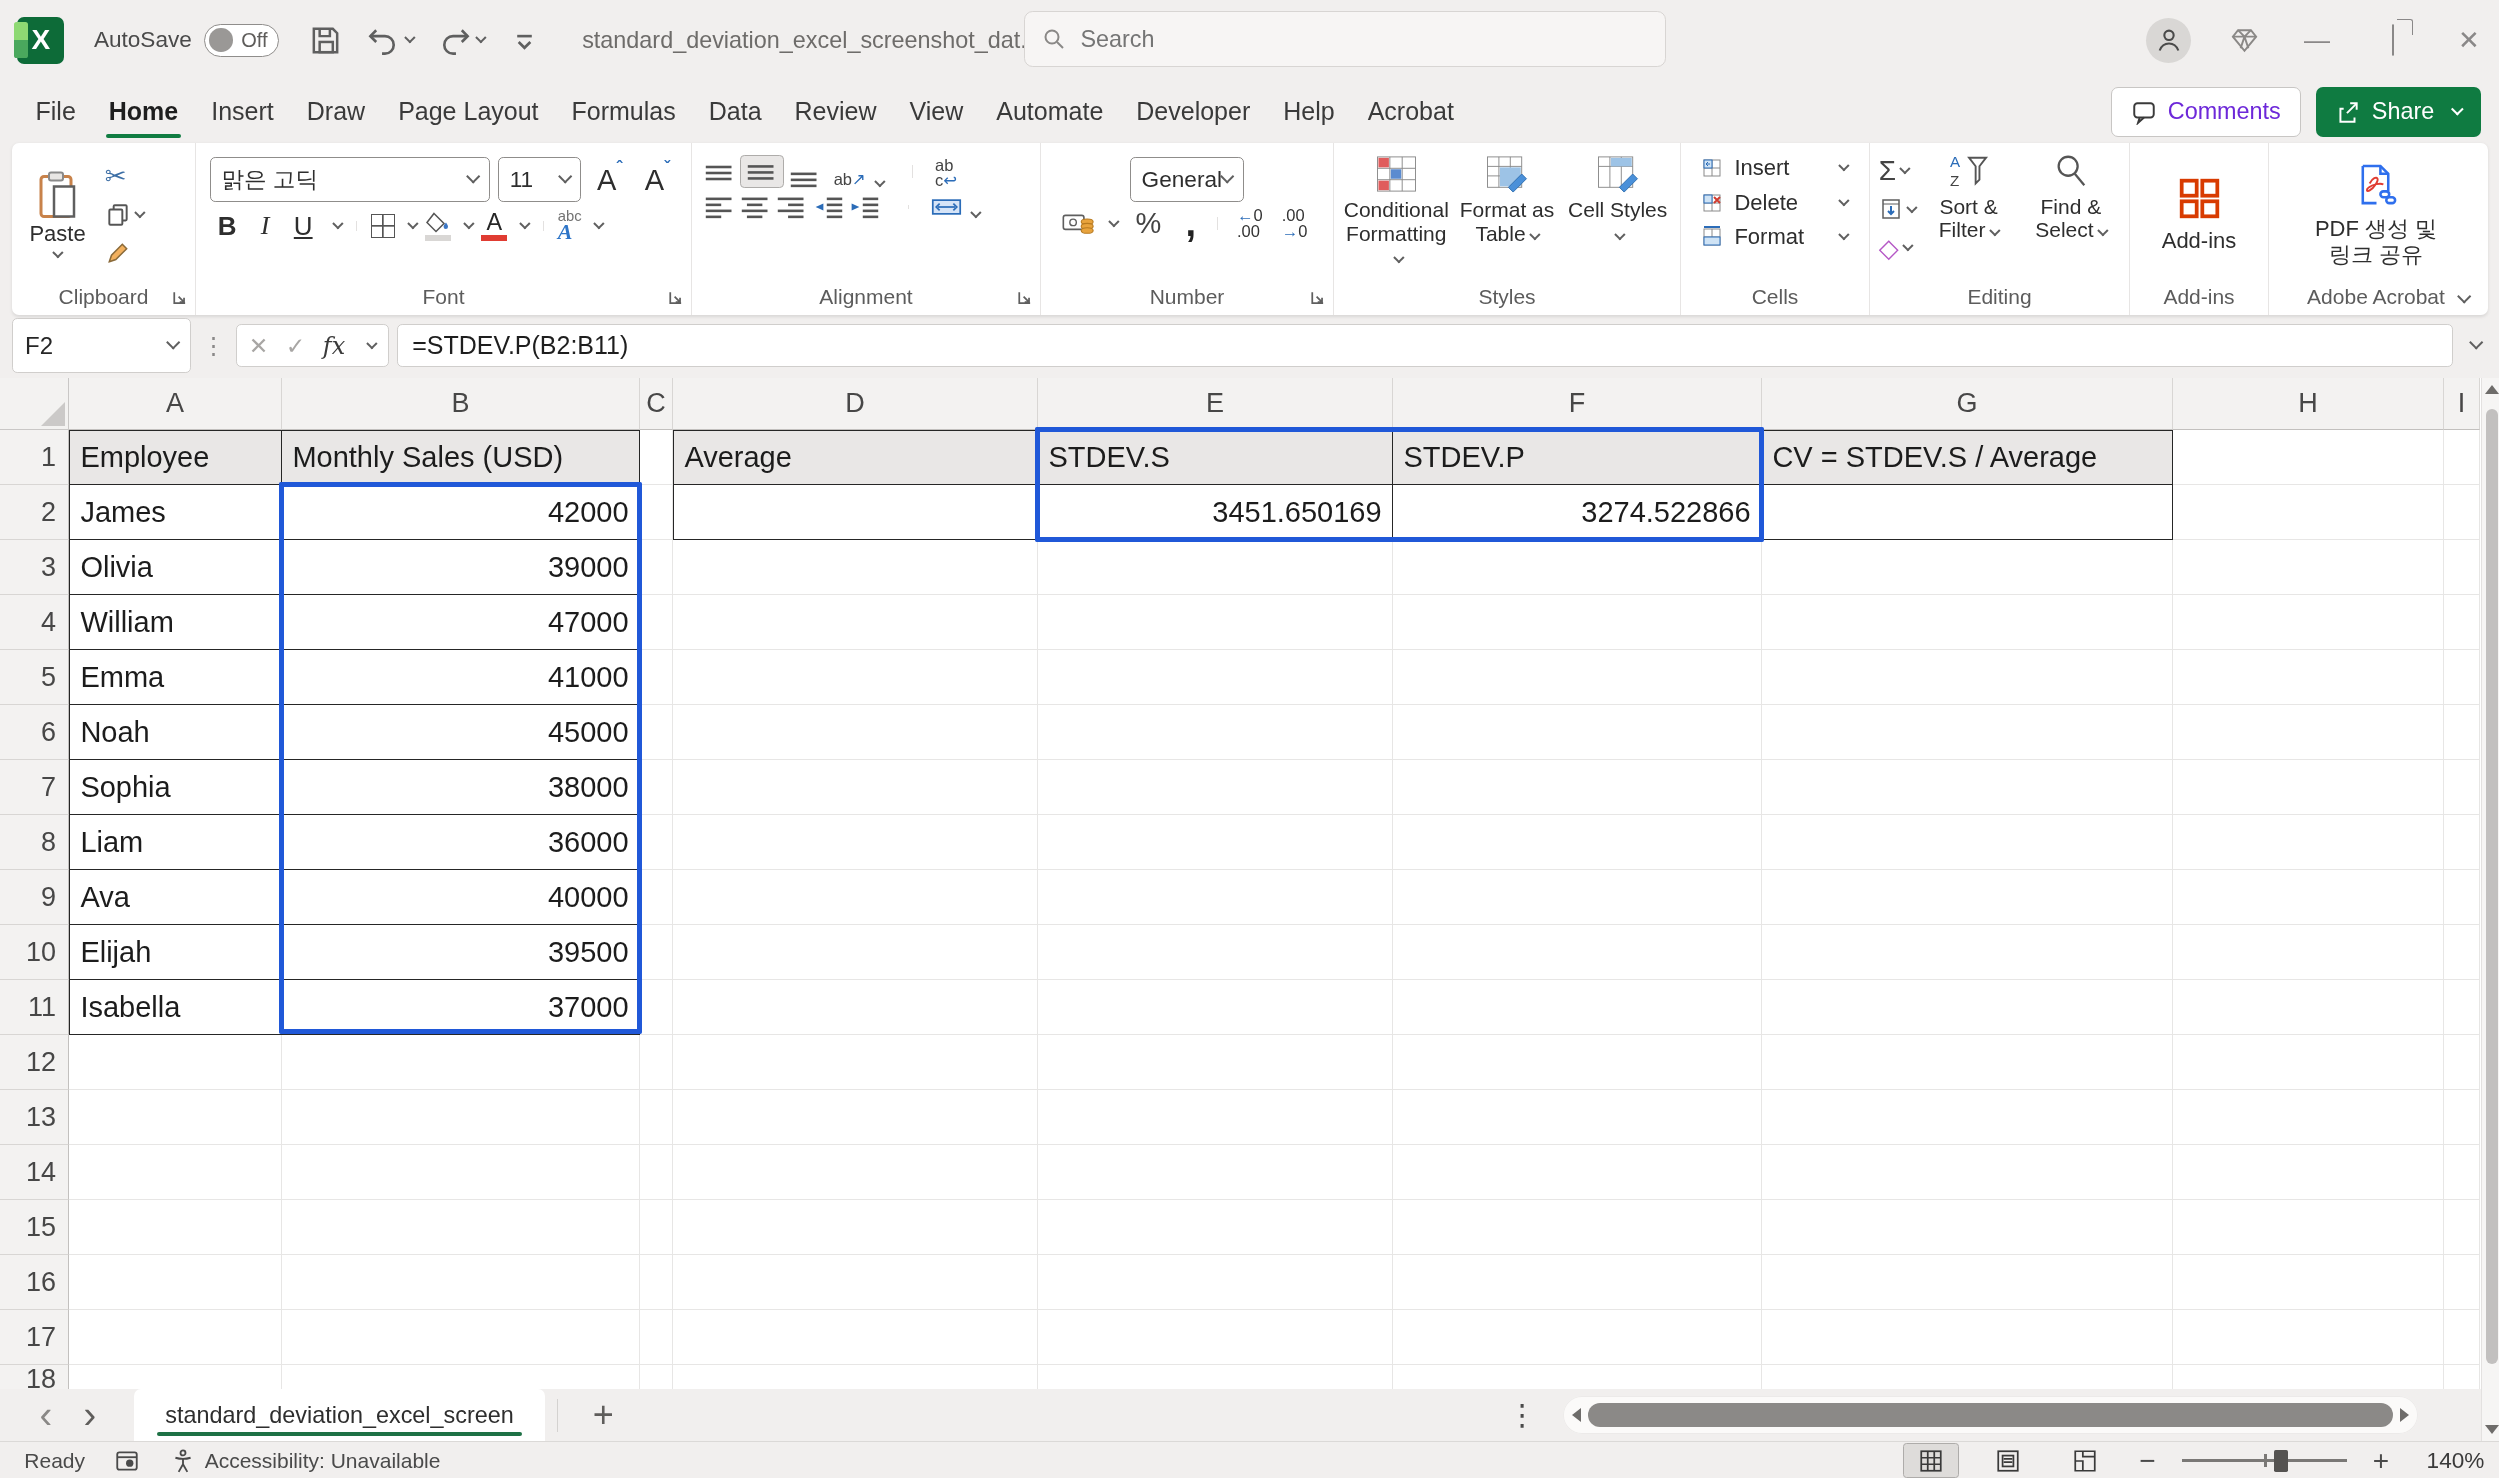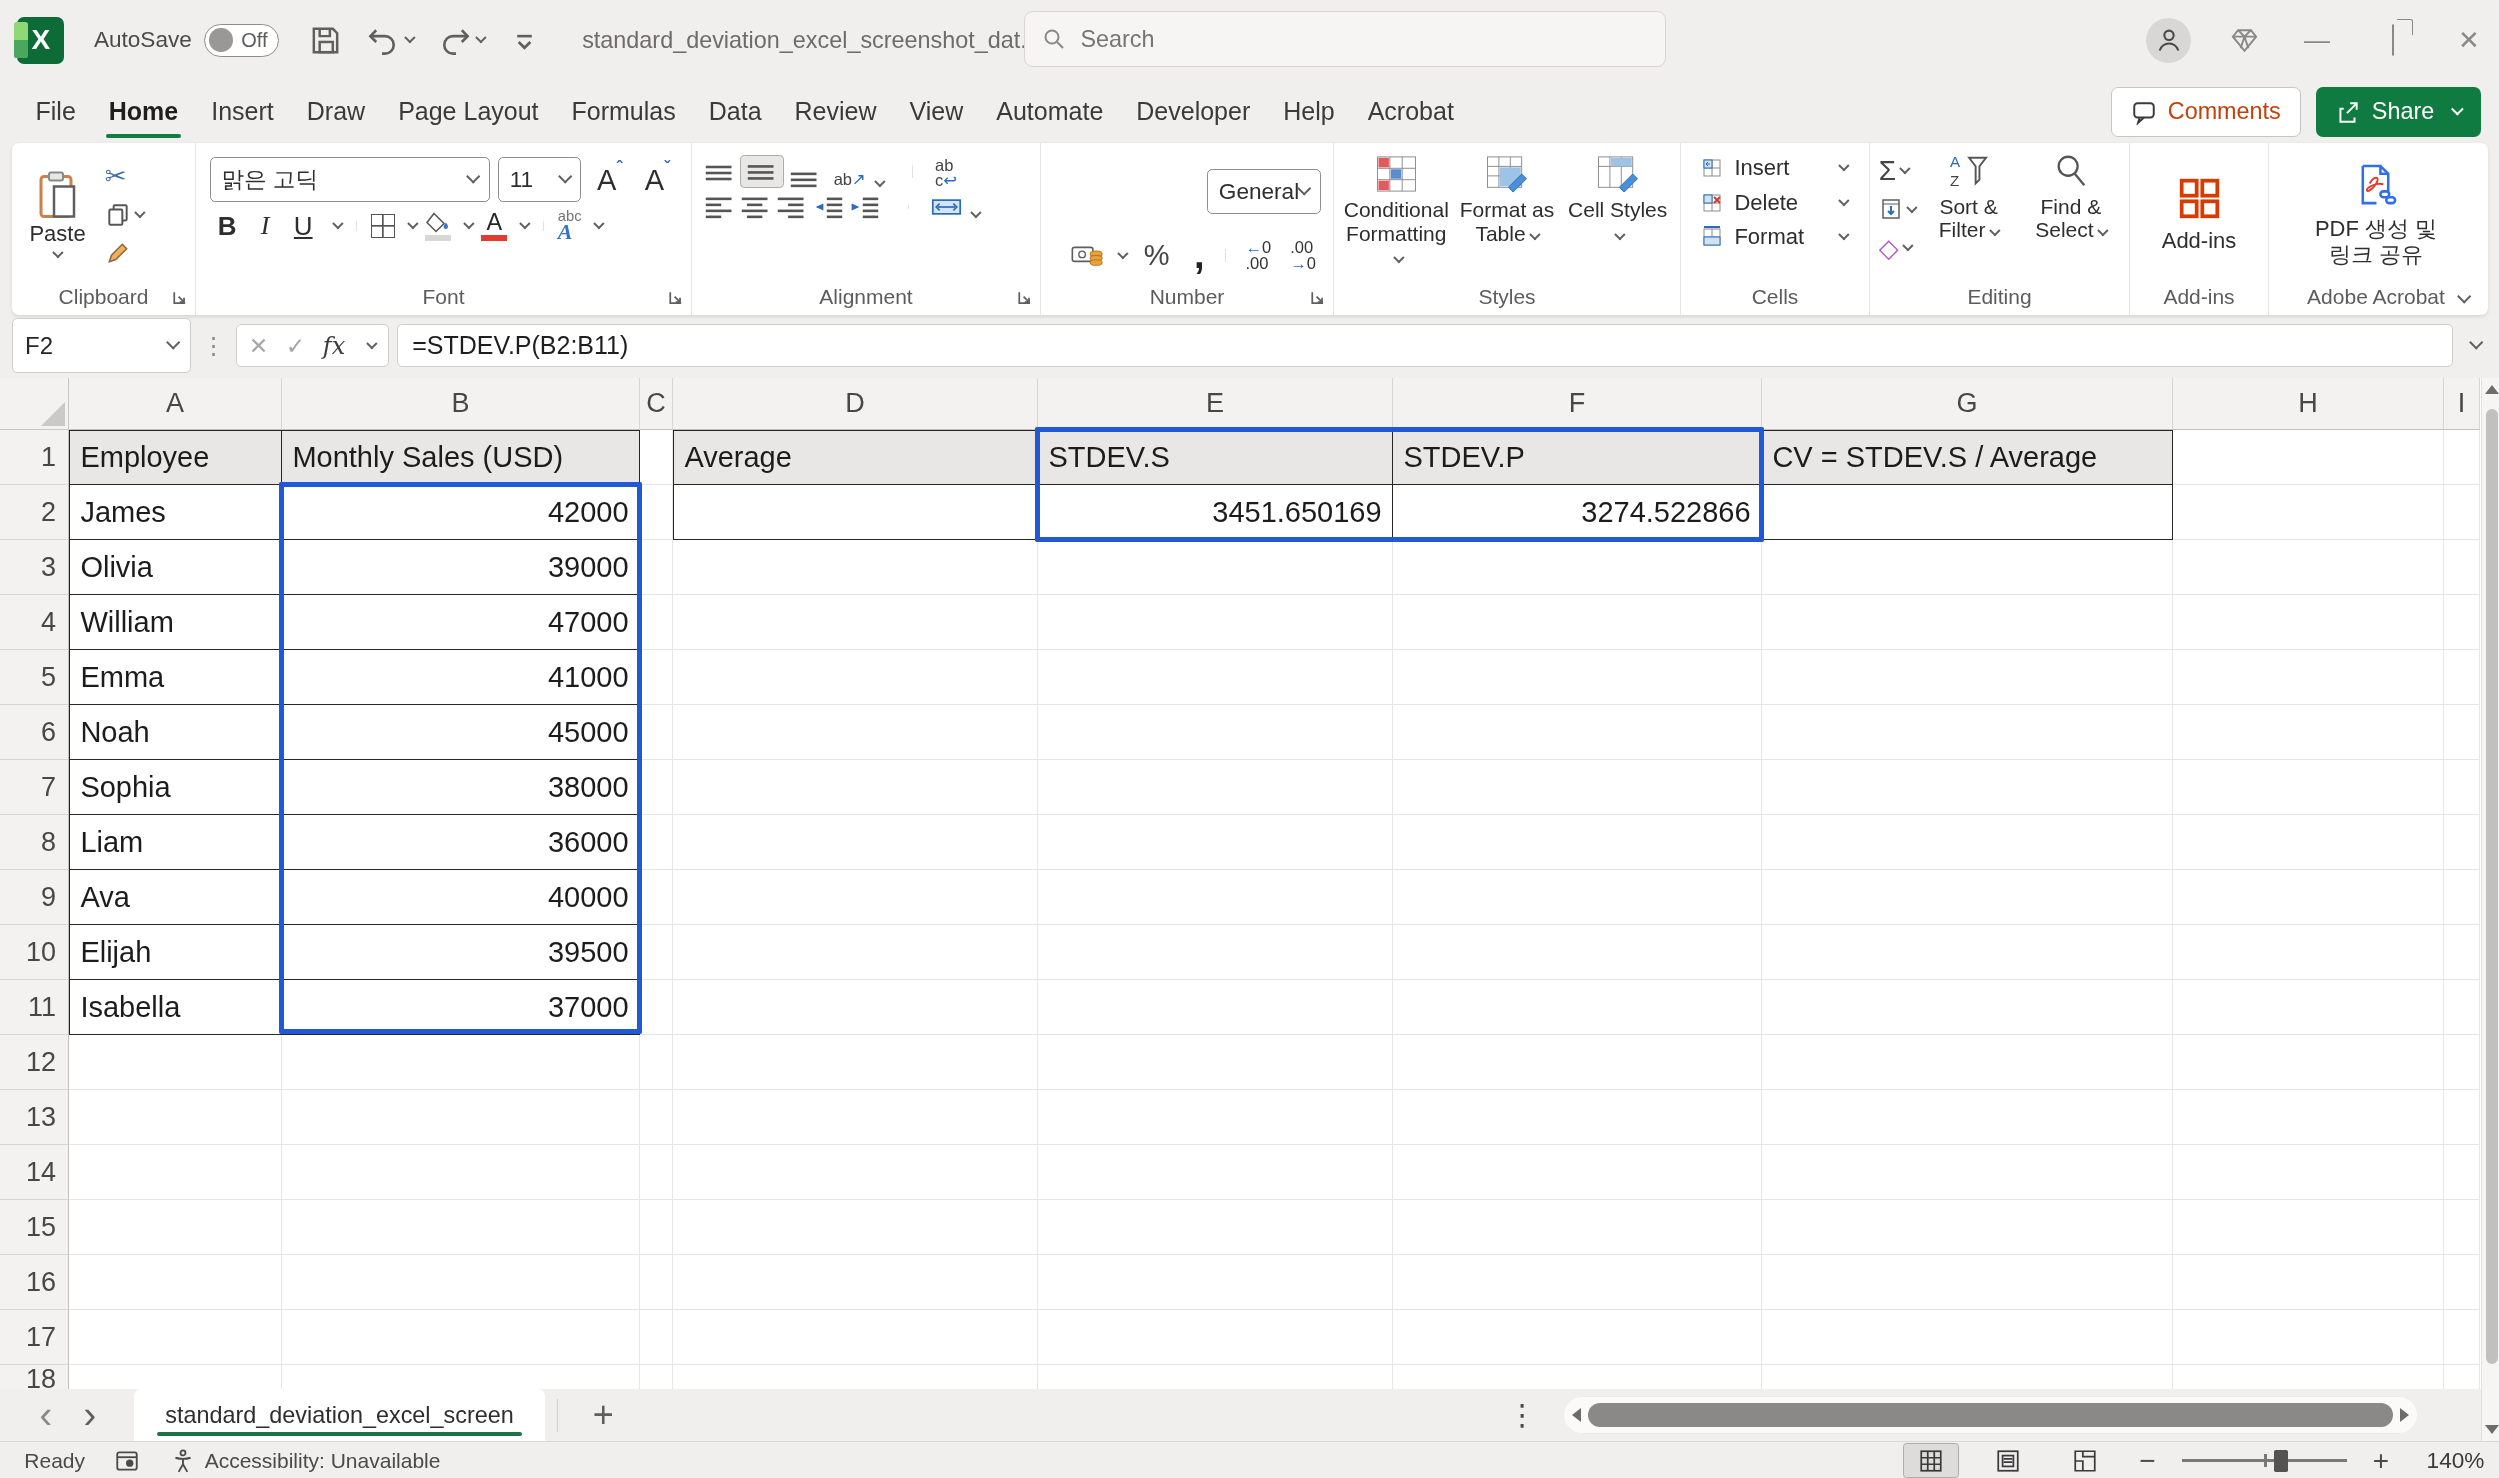--- a/index.html
+++ b/index.html
@@ -42,21 +42,21 @@
   border-top:1.7px solid #8a8888; border-right:1.7px solid #8a8888; border-radius:0 2.6px 0 0; }
 
 
 .tabrow { height:63px; display:flex; align-items:center; padding:0 19px; }
 .rtab { font-size:25px; color:#3a3a3a; padding:0 16.5px; height:100%; display:flex; align-items:center; position:relative; }
 .rtab.active { font-weight:700; color:#1e1e1e; }
 .rtab.active::after { content:''; position:absolute; left:14px; right:14px; bottom:5.2px; height:4.3px;
   background:#107c41; border-radius:2.6px; }
 .tabrow-right { margin-left:auto; display:flex; align-items:center; gap:15.6px; }
 .btn-comments { display:flex; align-items:center; gap:10.4px; border:0.9px solid #c8c6c4; background:#fff;
-  border-radius:7px; height:50px; padding:0 19px; font-size:23.4px; color:#c2410c; }
+  border-radius:7px; height:50px; padding:0 19px; font-size:23.4px; color:#6d28d9; }
 .btn-share { display:flex; align-items:center; gap:10.4px; background:#0f7b41; color:#fff;
   border-radius:7px; height:50px; padding:0 19px; font-size:23.4px; }
 .btn-share .cv { border-color:#fff; width:8.7px; height:8.7px; }
 
 
 .ribbon { margin:0 12px; height:172px; background:#fff; border-radius:7px;
   box-shadow:0 1.7px 3.5px rgba(0,0,0,.10); display:flex; position:relative; }
 .grp { display:flex; flex-direction:column; border-right:0.9px solid #e7e5e4; flex:none; }
 .grp-body { flex:1; display:flex; align-items:center; padding:7px 8.7px 0; }
 .grp-foot { height:36px; display:flex; align-items:center; justify-content:center;
@@ -90,21 +90,21 @@
 .phon { line-height:0.8; text-align:left; }
 .phon i { font-size:14.8px; color:#737373; display:block; font-style:normal; }
 .phon b { font-size:22px; color:#2e75c8; font-style:italic; font-family:"Liberation Serif",serif; }
 
 .algn-body { flex-direction:column; align-items:stretch; gap:7px; padding:12px 12px 0; }
 .arow { display:flex; align-items:flex-end; gap:5.2px; }
 .al { width:31px; height:24px; flex:none; }
 .on { background:#e9e7e6; border:0.9px solid #aeacaa; border-radius:4.3px; padding:3.5px 5.2px; display:flex; }
 .mini2 { font-size:16.5px; line-height:14.8px; color:#444; text-align:left; }
 
-.num-body { flex-direction:column; align-items:flex-end; gap:25px; padding:26px 12px 0; }
+.num-body { flex-direction:column; align-items:center; gap:5px; padding:14px 12px 0; }
 .pct { font-size:29px; color:#444; padding:0 8.7px; }
 .comma { font-size:38px; color:#222; font-weight:bold; line-height:17.4px; padding:0 7px; }
 .dec { font-size:16.5px; line-height:15.6px; color:#333; text-align:left; padding:0 5.2px; }
 
 .styles-body { gap:3.5px; align-items:flex-start; padding-top:12px; }
 .bigbtn { display:flex; flex-direction:column; align-items:center; text-align:center;
   font-size:21px; line-height:23.4px; color:#2e2e2e; width:111px; gap:5.2px; }
 .bigbtn .lbl { display:inline; }
 .bigbtn .cv { margin-left:5.2px; }
 

